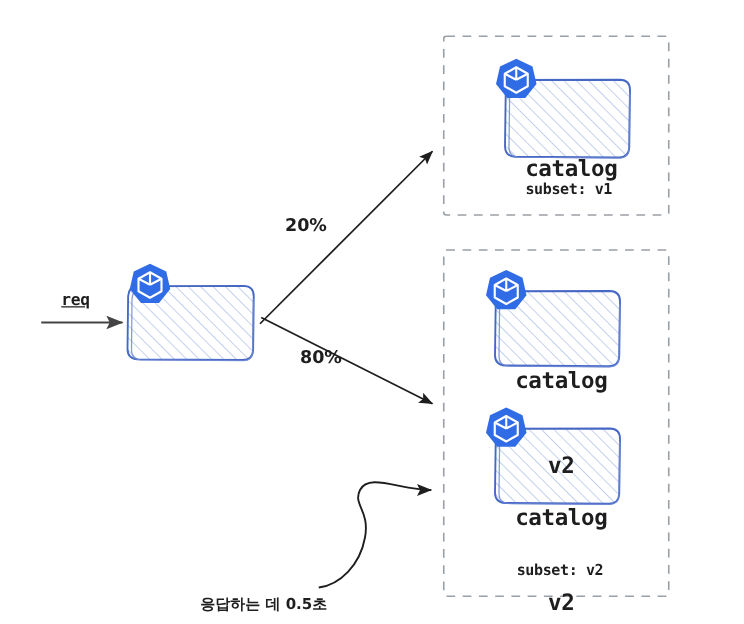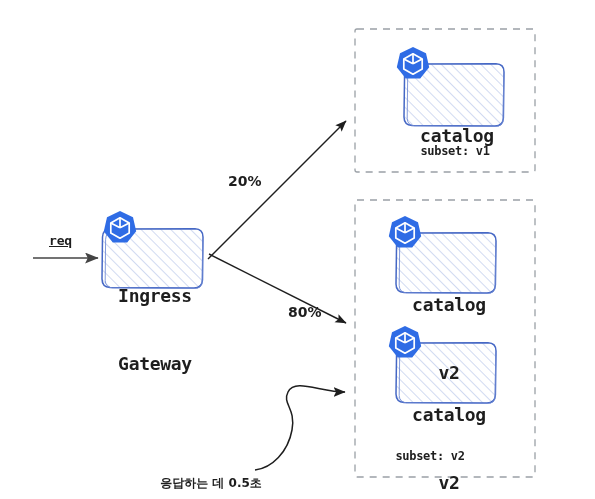--- a/index.html
+++ b/index.html
@@ -101,45 +101,41 @@
   <svg class="k8s-icon" style="left:385px;top:324px;width:40px;height:40px;" viewBox="0 0 40 40">
     <polygon points="20,2 33,8.2 36.2,22.2 27.2,33.4 12.8,33.4 3.8,22.2 7,8.2" fill="#2f6ce5"></polygon>
     <g stroke="#ffffff" stroke-width="1.7" fill="none" stroke-linejoin="round">
       <path d="M20,8.8 L29.2,14 L29.2,24 L20,29.2 L10.8,24 L10.8,14 Z"></path>
       <path d="M20,8.8 L20,18.8 M20,18.8 L29.2,14 M20,18.8 L10.8,14"></path>
     </g>
   </svg>
 
   <div class="txt label-mono" style="left:49px;top:233px;text-decoration:underline;">req</div>
 
-  <div class="txt node-label" style="left:110px;top:240px;width:90px;">
-    <div>Ingress</div>
-    <div>Gateway</div>
-  </div>
 
   <div class="txt pct" style="left:228px;top:148px;margin-top:25px;">20%</div>
 
-  <div class="txt pct" style="left:240px;top:304px;margin-left:48px;">80%</div>
+  <div class="txt pct" style="left:240px;top:278px;">80%</div>
 
   <div class="txt node-label" style="left:412px;top:80px;width:90px;">
     <div>catalog</div>
   </div>
 
   <div class="txt subset-label" style="left:365px;top:144px;width:180px;">subset: v1</div>
 
   <div class="txt node-label" style="left:404px;top:249px;width:90px;">
     <div>catalog</div>
     <div>v2</div>
   </div>
 
   <div class="txt node-label" style="left:404px;top:359px;width:90px;">
     <div>catalog</div>
     <div>v2</div>
   </div>
 
-  <div class="txt subset-label" style="left:340px;top:449px;width:180px;">subset: v2</div>
+  <div class="txt subset-label" style="left:358px;top:449px;width:180px;">subset: v2</div>
 
   <div class="txt note" style="left:146px;top:440px;width:130px;">
     <div>응답하는 데 0.5초</div>
     
   </div>
 
 </div>
 
 </body></html>

